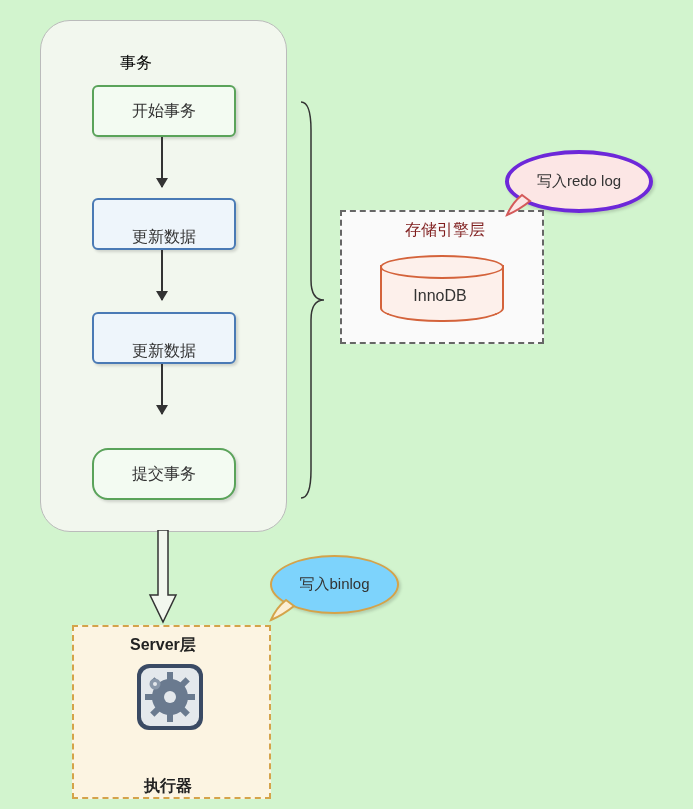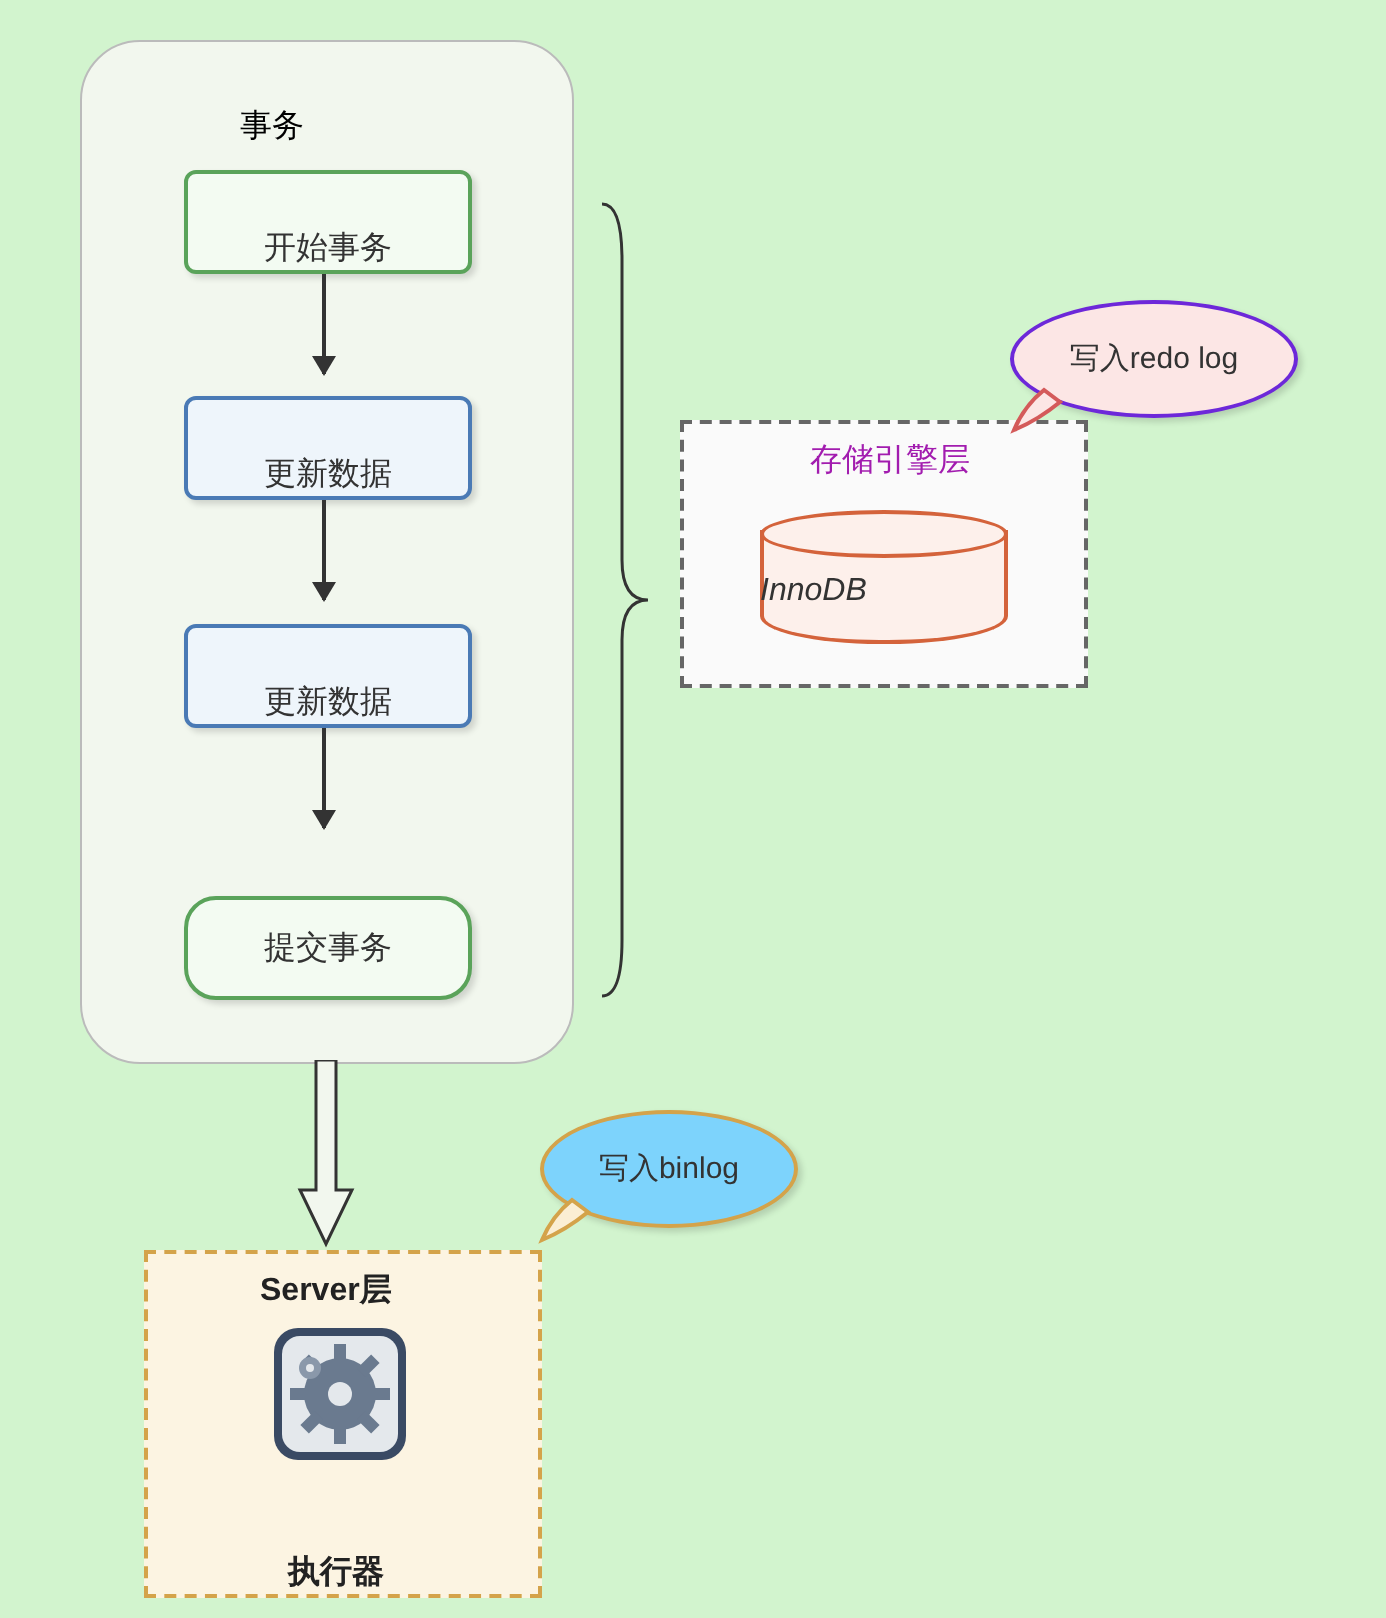--- a/index.html
+++ b/index.html
@@ -84,21 +84,21 @@
     width: 200px;
     height: 130px;
     border: 2px dashed #666;
     background: #fafafa;
   }
   .storage-title {
     position: absolute;
     left: 405px;
     top: 220px;
     font-size: 16px;
-    color: #a21caf;
+    color: #7f1d1d;
   }
   .cylinder {
     position: absolute;
     left: 380px;
     top: 255px;
     width: 120px;
     height: 70px;
   }
   .cylinder-body {
     position: absolute;
@@ -117,42 +117,42 @@
     height: 20px;
     top: 0;
     background: #fdf0eb;
     border: 2px solid #d4633b;
     border-radius: 50%;
   }
   .cylinder-label {
     position: absolute;
     width: 120px;
     top: 32px;
+    text-align: center;
     font-size: 16px;
     color: #333;
     font-weight: 500;
-    font-style: italic;
   }
   .callout {
     position: absolute;
     border-radius: 50%;
     display: flex;
     align-items: center;
     justify-content: center;
     font-size: 15px;
     color: #333;
     box-shadow: 2px 2px 3px rgba(0,0,0,0.15);
   }
   .callout-redo {
     left: 505px;
     top: 150px;
     width: 140px;
     height: 55px;
     background: #fce6e5;
-    border: 2px solid #6d28d9;
+    border: 4px solid #6d28d9;
   }
   .callout-binlog {
     left: 270px;
     top: 555px;
     width: 125px;
     height: 55px;
     background: #7dd3fc;
     border: 2px solid #d4a34a;
   }
   .server-box {
@@ -187,21 +187,21 @@
     font-weight: bold;
     color: #222;
   }
 </style>
 </head>
 <body>
 
 <div class="transaction-box"></div>
 <div class="transaction-title">事务</div>
 
-<div class="node node-green" style="left:92px; top:85px;align-items:flex-end;">
+<div class="node node-green" style="left:92px; top:85px;">
   <span>开始事务</span>
 </div>
 <div class="arrow-down" style="left:161px; top:137px; height:50px;"></div>
 
 <div class="node node-blue" style="left:92px; top:198px;">
   <span>更新数据</span>
 </div>
 <div class="arrow-down" style="left:161px; top:250px; height:50px;"></div>
 
 <div class="node node-blue" style="left:92px; top:312px;">

